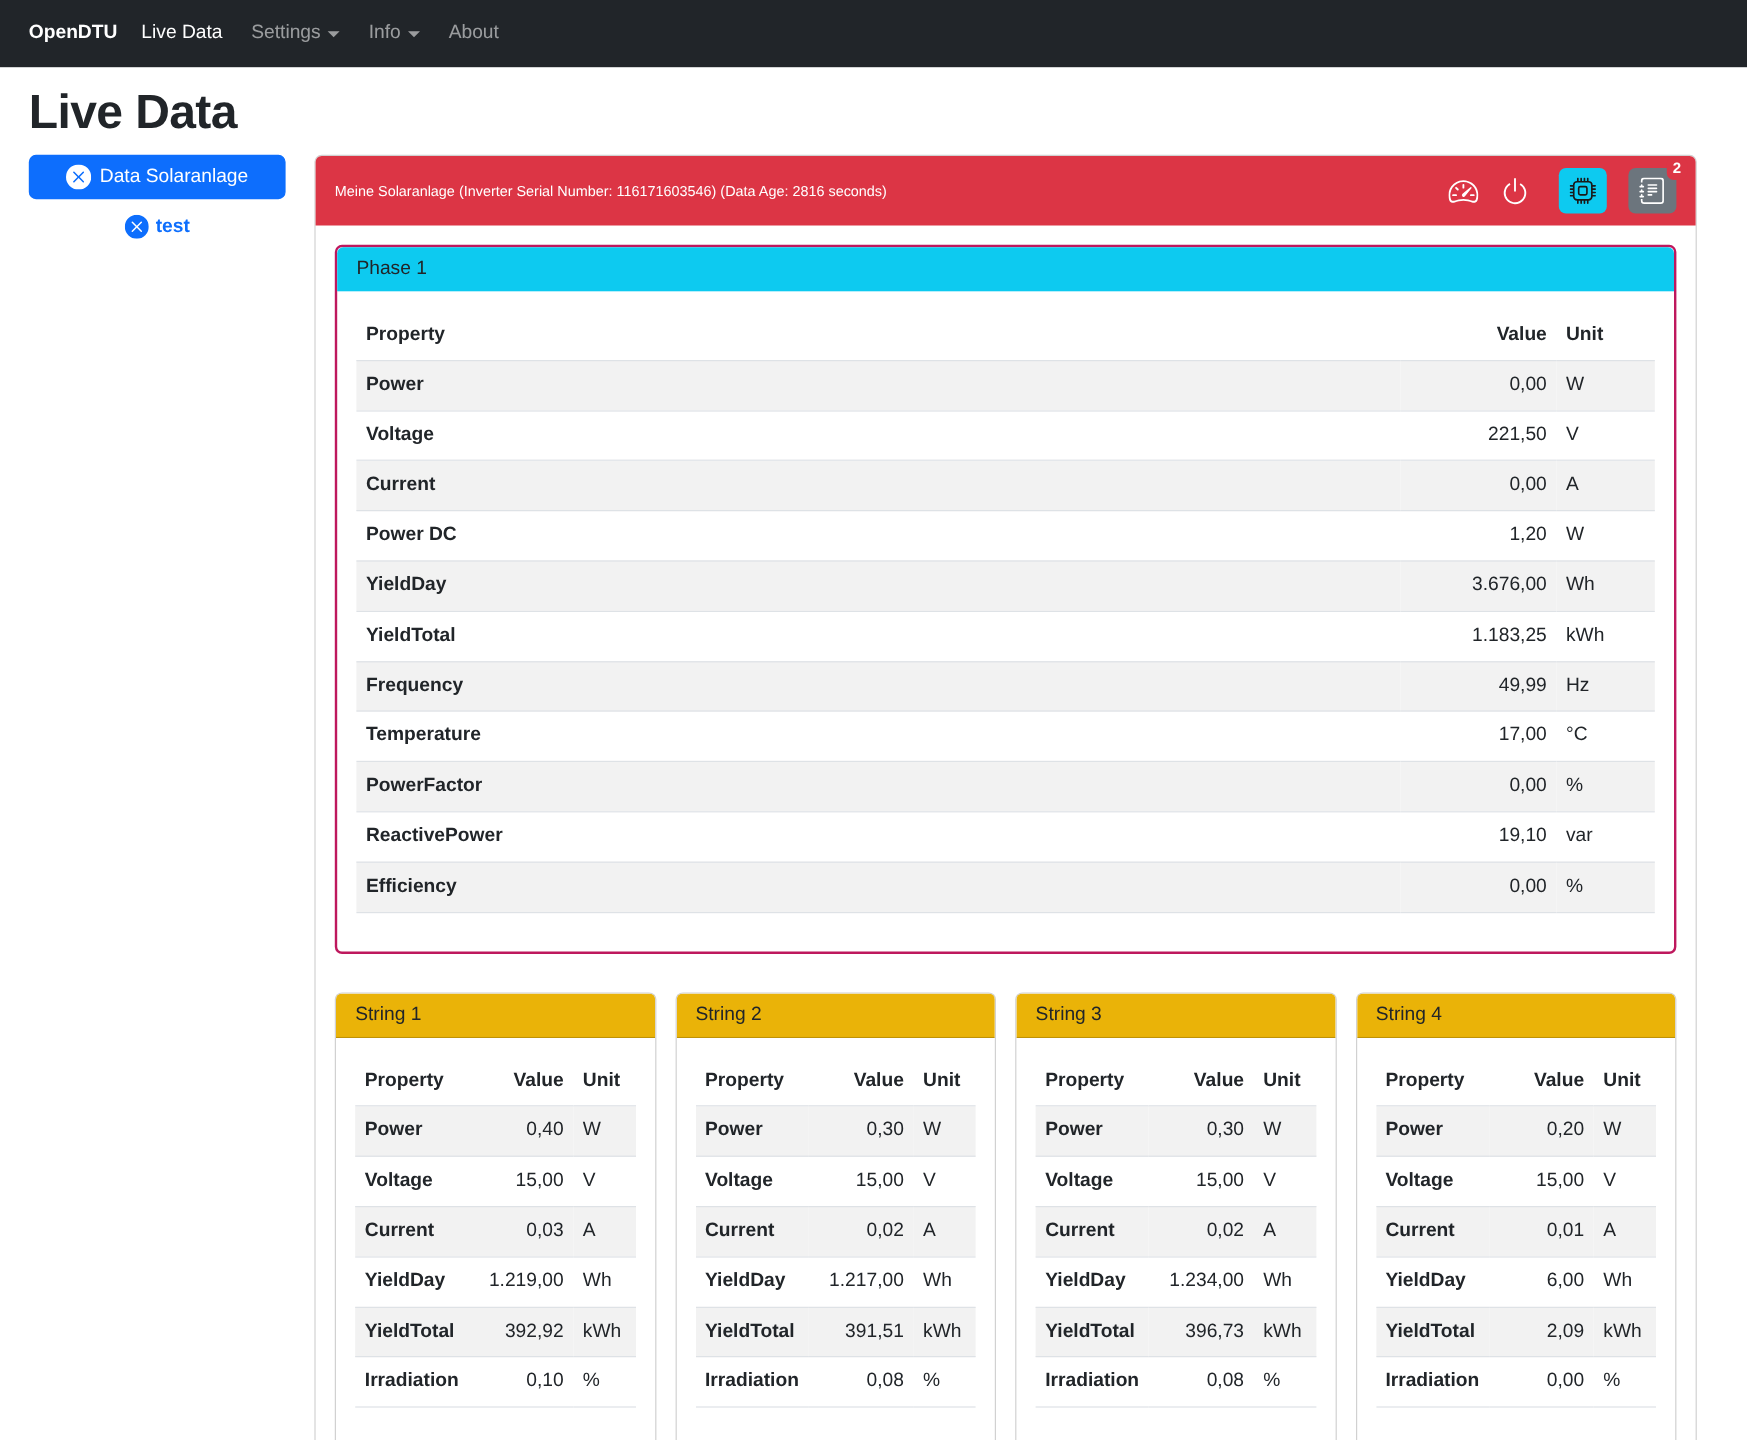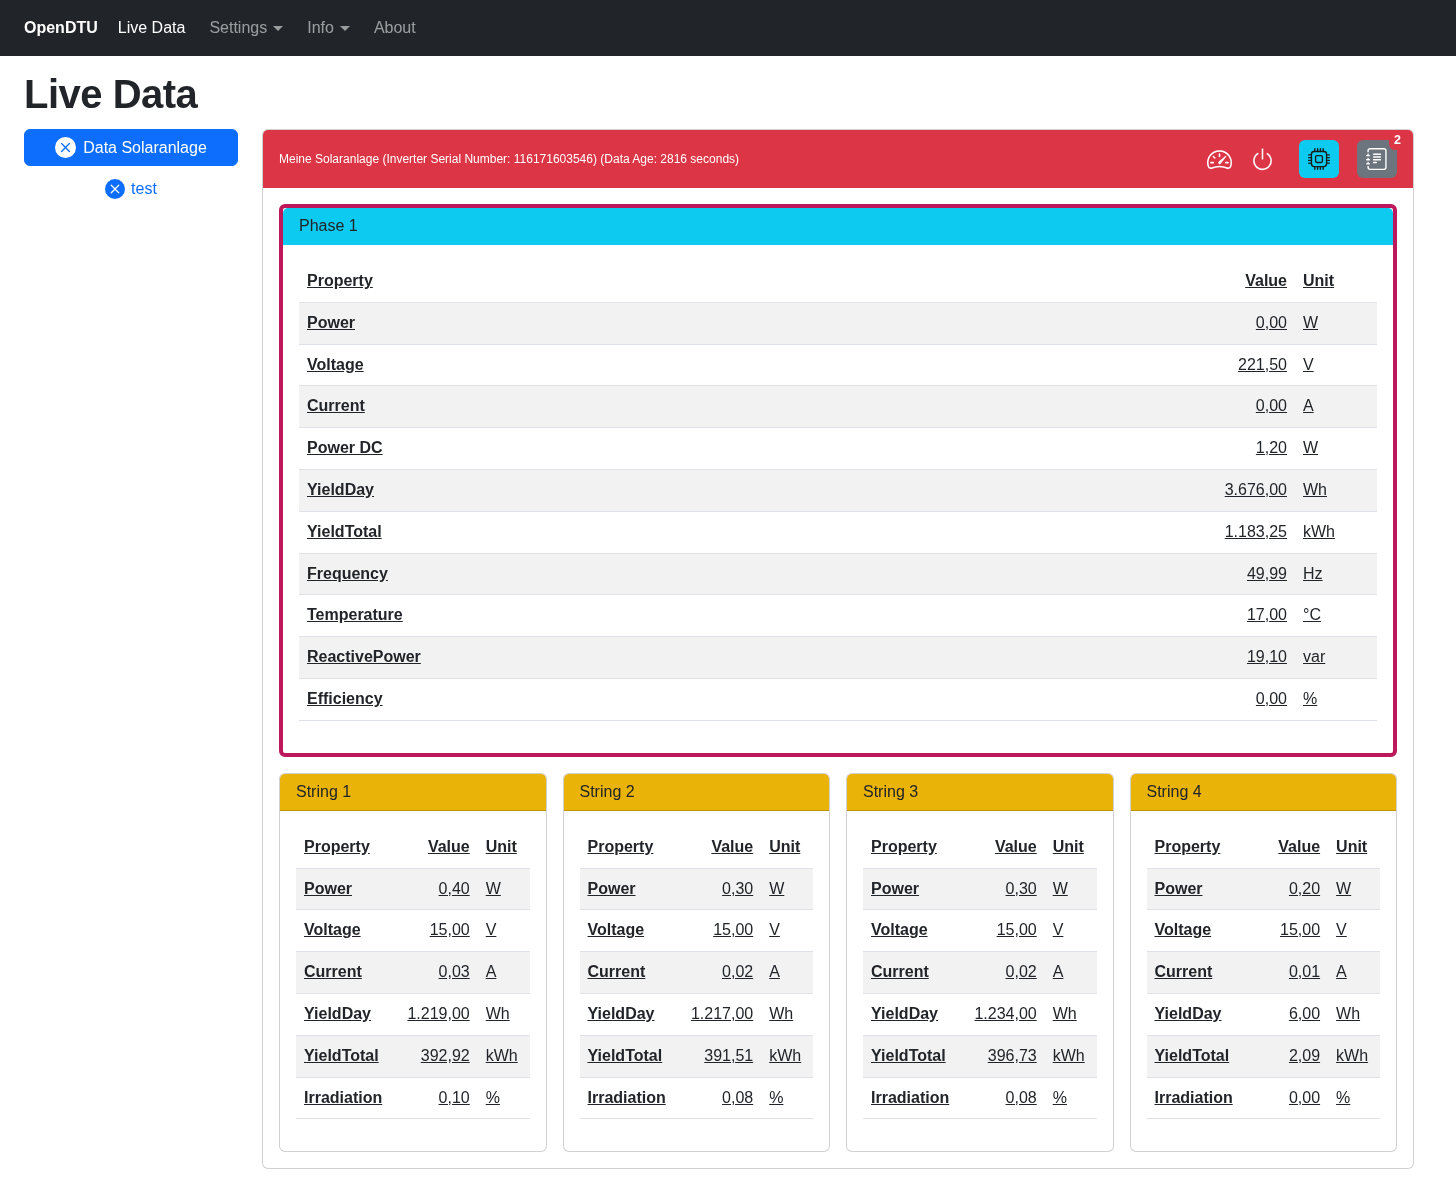--- a/index.html
+++ b/index.html
@@ -18,50 +18,50 @@
   .page { padding:16px 42px 0 24px; }
   h1.page-title { font-size:40px; font-weight:700; margin-bottom:12px; letter-spacing:-0.5px; }
   .content-row { display:flex; align-items:flex-start; }
   .left-col { width:214px; flex:0 0 214px; margin-right:24px; }
   .main-col { flex:1; }
 
   
   .btn-primary { width:100%; background:#0d6efd; border:1px solid #0d6efd; color:#fff; border-radius:6px;
     padding:7px 12px; font-size:16px; display:flex; align-items:center; justify-content:center; gap:7px; cursor:pointer; font-family:inherit; }
   .btn-primary svg { width:21px; height:21px; }
-  .test-link { margin-top:13px; display:flex; align-items:center; justify-content:center; gap:6px; color:#0d6efd; cursor:pointer; }
+  .test-link { margin-top:13px; display:flex; align-items:center; justify-content:center; gap:6px; color:#0d6efd; cursor:pointer;font-weight:bold; }
   .test-link svg { width:20px; height:20px; }
 
   
   .card { border:1px solid rgba(0,0,0,.18); border-radius:6px; background:#fff; }
   .inverter-card > .card-header { background:#dc3545; color:#fff; border-radius:5px 5px 0 0;
     padding:10px 16px; display:flex; align-items:center; justify-content:space-between; min-height:48px; }
   .card-body { padding:16px; }
 
   .hdr-title { font-size:12px; }
   .toolbar { display:flex; align-items:center; gap:14px; }
   .icon-btn { background:transparent; border:none; color:#fff; cursor:pointer; padding:2px; display:flex; }
   .icon-btn svg { width:25px; height:25px; }
   .sq-btn { border:none; border-radius:6px; width:40px; height:38px; display:flex; align-items:center; justify-content:center; cursor:pointer; }
   .sq-btn svg { width:22px; height:22px; }
   .btn-info-bg { background:#0dcaf0; color:#1a1a1a; margin-left:8px; }
   .btn-sec-bg { background:#6c757d; color:#fff; position:relative; margin-left:4px; }
   .badge { position:absolute; top:-9px; right:-9px; background:#dc3545; color:#fff; font-size:12.5px; font-weight:700;
     padding:2px 5px; border-radius:6px; line-height:1.2; }
 
   
-  .phase-card { border:4px solid #be185d; margin-bottom:16px; }
+  .phase-card { border:2px solid #be185d; margin-bottom:32px; }
   .phase-card .card-header { background:#0dcaf0; color:#212529; padding:9px 16px; border-radius:5px 5px 0 0; border-bottom:1px solid #0dcaf0; }
 
   
   .strings-grid { display:grid; grid-template-columns:repeat(4,1fr); gap:16px; }
   .string-card .card-header { background:#eab308; color:#212529; padding:9px 16px; border-bottom:1px solid rgba(0,0,0,.18); border-radius:5px 5px 0 0; }
 
   
-  table.data-table { width:100%; border-collapse:collapse; margin-bottom:16px;text-decoration:underline; }
+  table.data-table { width:100%; border-collapse:collapse; margin-bottom:16px; }
   table.data-table th, table.data-table td { padding:8px; line-height:1.55; border-bottom:1px solid #dee2e6; text-align:left; vertical-align:middle; }
   table.data-table thead th { font-weight:700; }
   table.data-table tbody th { font-weight:700; }
   table.data-table .col-value { text-align:right; }
   table.data-table tbody tr:nth-child(odd) { background:#f2f2f2; }
   .phase-card table .col-value { width:130px; }
   .phase-card table .col-unit  { width:82px; }
   .string-card table .col-value { width:88px; }
   .string-card table .col-unit  { width:52px; }
 </style>
@@ -209,20 +209,25 @@
                       <th class="col-prop">Frequency</th>
                       <td class="col-value">49,99</td>
                       <td class="col-unit">Hz</td>
                     </tr>
                     <tr>
                       <th class="col-prop">Temperature</th>
                       <td class="col-value">17,00</td>
                       <td class="col-unit">°C</td>
                     </tr>
                     <tr>
+                      <th class="col-prop">PowerFactor</th>
+                      <td class="col-value">0,00</td>
+                      <td class="col-unit">%</td>
+                    </tr>
+                    <tr>
                       <th class="col-prop">ReactivePower</th>
                       <td class="col-value">19,10</td>
                       <td class="col-unit">var</td>
                     </tr>
                     <tr>
                       <th class="col-prop">Efficiency</th>
                       <td class="col-value">0,00</td>
                       <td class="col-unit">%</td>
                     </tr>
                   </tbody>

